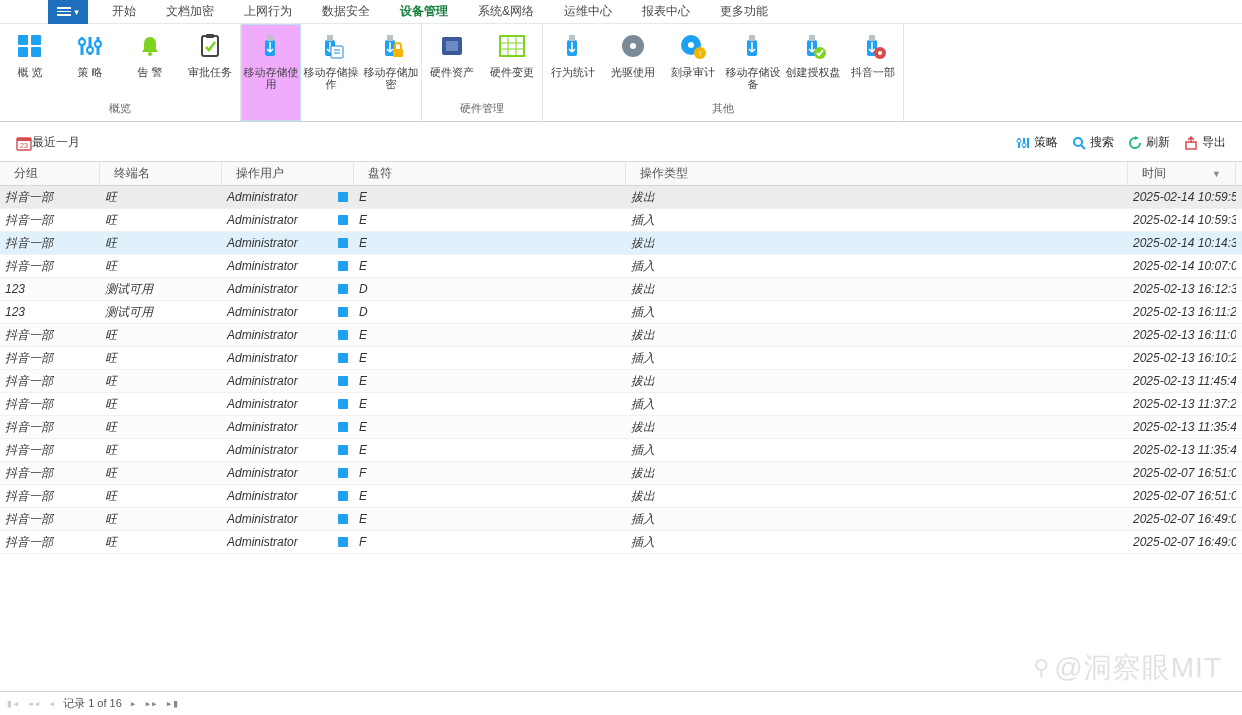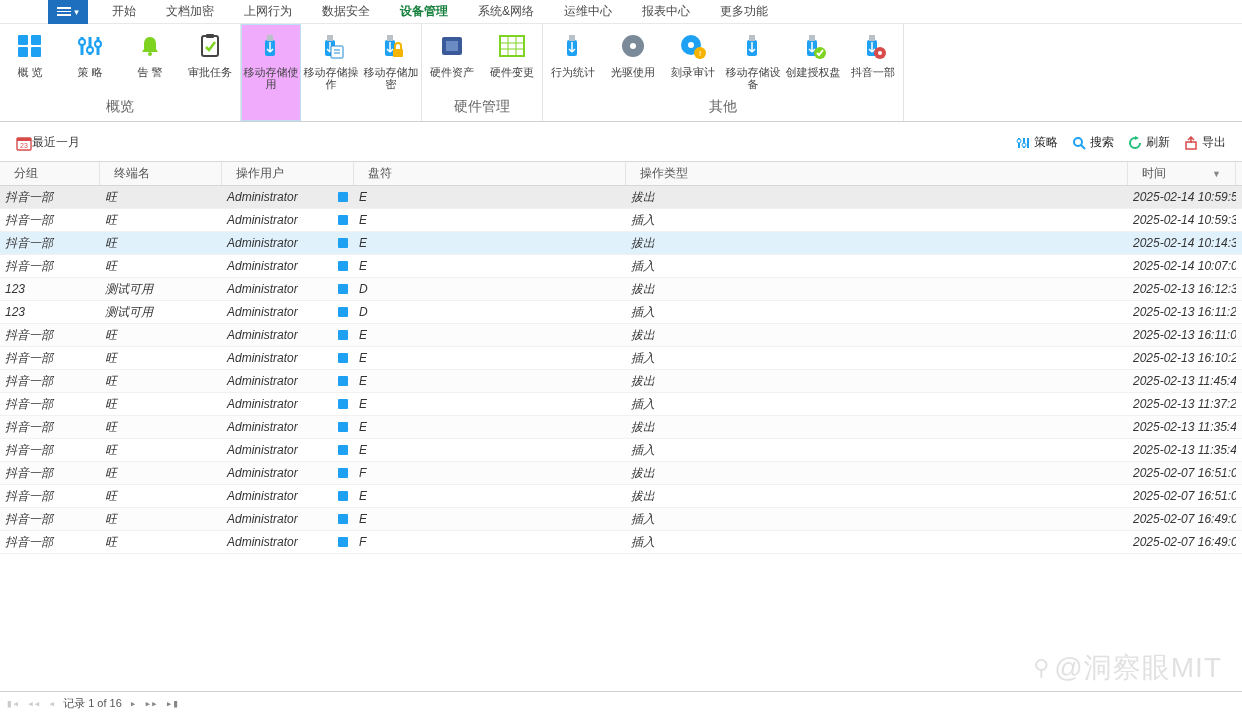--- a/index.html
+++ b/index.html
@@ -9,21 +9,21 @@
   .app-btn { width: 40px; height: 24px; background: #1e70bf; display: flex; align-items: center; justify-content: center; gap: 1px; cursor: pointer; }
   .app-btn .bar { width: 14px; height: 1.5px; background: #fff; }
   .app-btn::after { content: "▾"; color: #fff; font-size: 9px; margin-left: 2px; }
   .menu-items { display: flex; gap: 30px; padding-left: 24px; height: 100%; align-items: center; }
   .menu-item { cursor: pointer; color: #4a4a4a; }
   .menu-item.active { color: #15803d; font-weight: 700; }
   
   .ribbon { display: flex; border-bottom: 1px solid #d0d0d0; background: #fff; height: 98px; }
   .ribbon-group { display: flex; flex-direction: column; border-right: 1px solid #e4e4e4; }
   .ribbon-group .btns { display: flex; flex: 1; }
-  .ribbon-group .label { text-align: center; font-size: 14px; color: #666; padding: 3px 0 5px; }
+  .ribbon-group .label { text-align: center; font-size: 11px; color: #666; padding: 3px 0 5px; }
   .rbtn { width: 60px; display: flex; flex-direction: column; align-items: center; justify-content: flex-start; padding-top: 8px; gap: 6px; cursor: pointer; }
   .rbtn.active { background: #f0abfc; box-shadow: inset 0 0 0 1px #bcdff5; }
   .rbtn .ico { width: 32px; height: 28px; display: flex; align-items: center; justify-content: center; position: relative; }
   .rbtn .txt { font-size: 11px; color: #444; text-align: center; line-height: 1.1; }
 
   
   .toolbar { display: flex; align-items: center; justify-content: space-between; padding: 12px 16px 10px; border-bottom: 1px solid #d9d9d9; }
   .tool-left { display: flex; align-items: center; color: #3b3b3b; cursor: pointer; }
   .tool-right { display: flex; gap: 14px; }
   .tool-link { display: flex; align-items: center; gap: 4px; cursor: pointer; color: #2c2c2c; }

